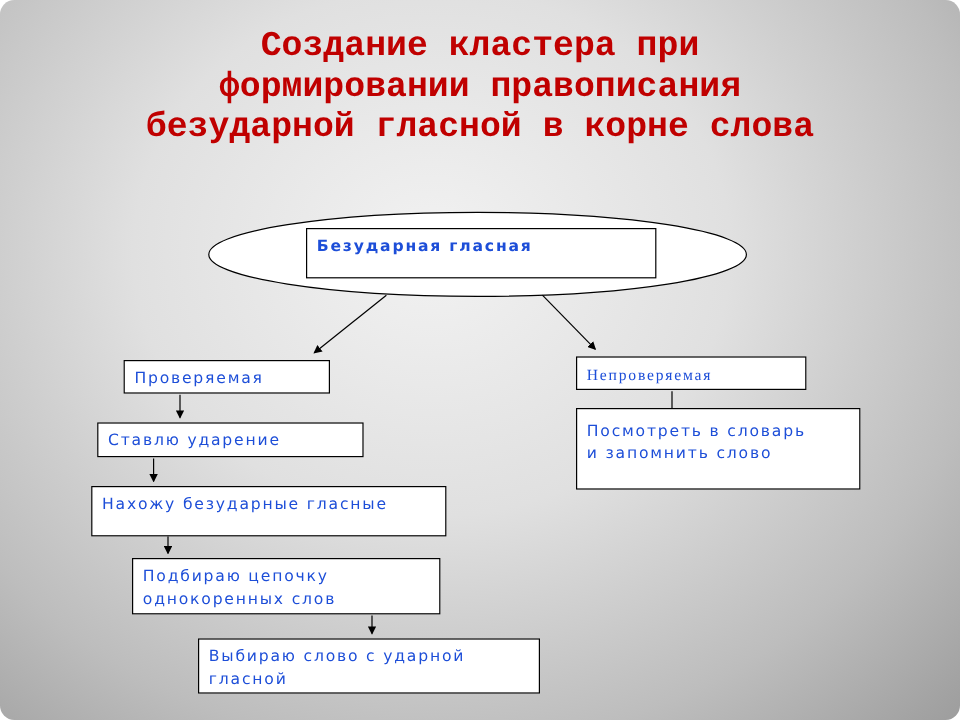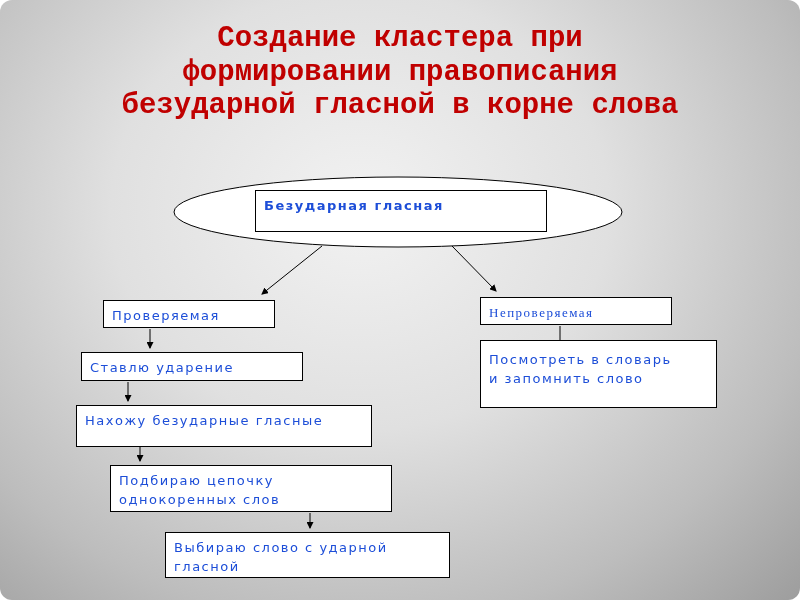--- a/index.html
+++ b/index.html
@@ -43,21 +43,21 @@
     line-height:19px;
     padding:5px 8px;
     white-space:pre-line;
     display:flex;
     align-items:flex-start;
   }
   .n-root { left:255px; top:190px; width:292px; height:42px; font-weight:bold; }
   .n-l1   { left:103px; top:300px; width:172px; height:28px; }
   .n-l2   { left:81px;  top:352px; width:222px; height:29px; }
   .n-l3   { left:76px;  top:405px; width:296px; height:42px; }
-  .n-l4   { left:110px; top:465px; width:282px; height:47px; }
+  .n-l4   { left:110px; top:465px; width:257px; height:47px; }
   .n-l5   { left:165px; top:532px; width:285px; height:46px; }
   .n-r1   { left:480px; top:297px; width:192px; height:28px;font-family:Liberation Serif, serif; }
   .n-r2   { left:480px; top:340px; width:237px; height:68px; padding-top:9px; }
 </style>
 </head>
 <body>
 
 <div class="slide">
 
   <h1 class="title">Создание кластера при

